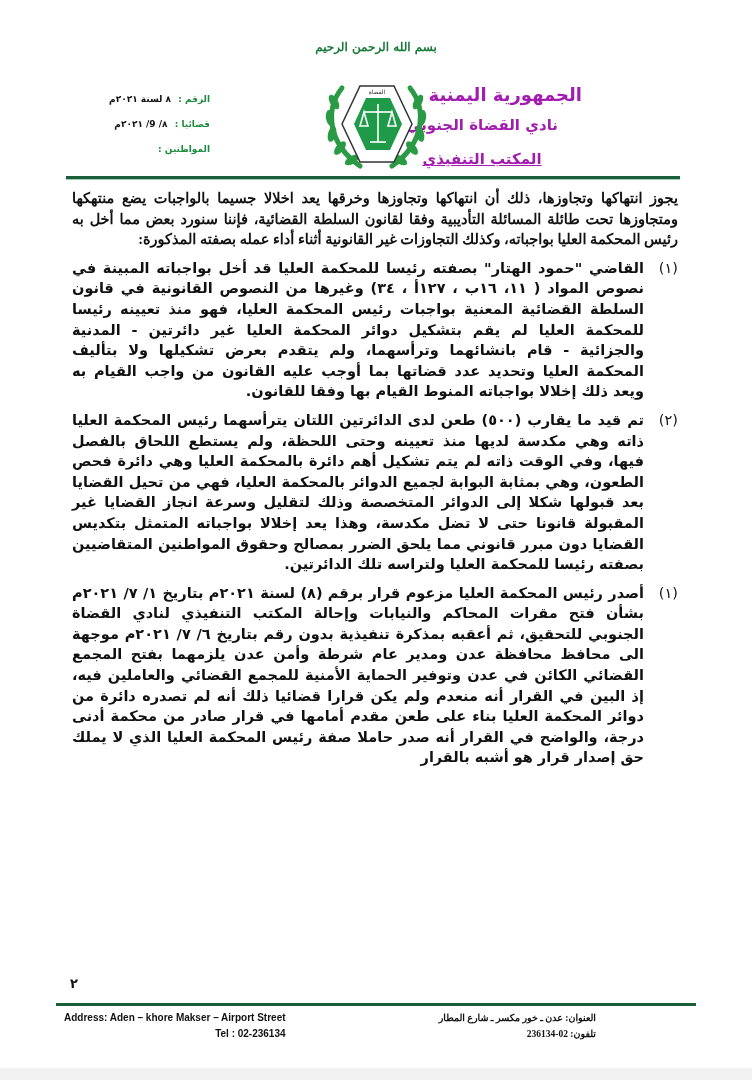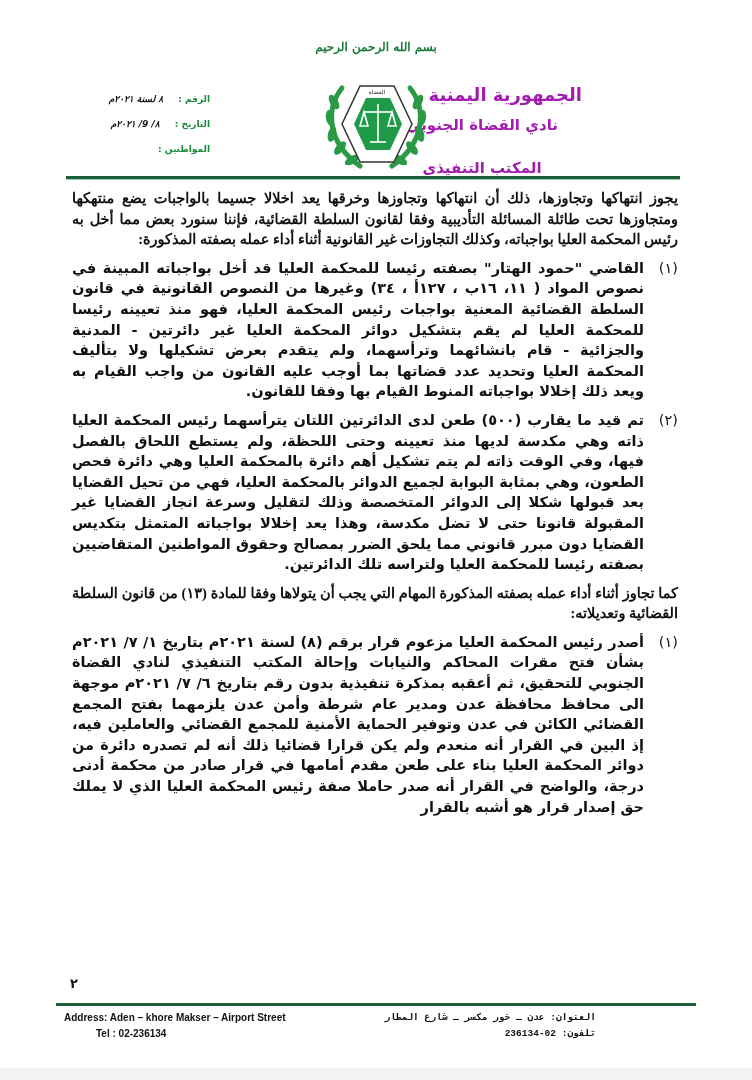--- a/index.html
+++ b/index.html
@@ -4,45 +4,45 @@
 <style>
   html, body { margin: 0; padding: 0; background: #ffffff; }
   body { width: 752px; height: 1080px; position: relative; overflow: hidden; font-family: "DejaVu Sans", sans-serif; color: #111; }
   .page { position: absolute; left: 0; top: 0; width: 656px; height: 1080px; background: #ffffff; }
 
   .basmala { position: absolute; top: 40px; left: 0; width: 752px; text-align: center; color: #1a7a3a; font-size: 12px; font-weight: bold; direction: rtl; font-family: "DejaVu Serif", serif; }
 
   .hdr-right { position: absolute; top: 82px; right: 74px; width: 200px; text-align: center; direction: rtl; color: #a21caf; font-weight: bold; }
   .hdr-right .t1 { font-size: 18px; line-height: 26px; text-align: right; }
   .hdr-right .t2 { font-size: 15px; line-height: 26px; margin-top: 4px; }
-  .hdr-right .t3 { font-size: 15px; line-height: 24px; margin-top: 18px; }
+  .hdr-right .t3 { font-size: 15px; line-height: 24px; margin-top: 9px; text-decoration: underline; }
 
   .hdr-left { position: absolute; top: 92px; left: 100px; width: 110px; direction: rtl; font-size: 9px; font-weight: bold; }
   .hdr-left .row { height: 25px; line-height: 14px; white-space: nowrap; }
   .hdr-left .lbl { color: #1a8a3c; }
-  .hdr-left .val { color: #111; margin-right: 12px; font-style: italic; }
+  .hdr-left .val { color: #111; margin-right: 4px; }
 
   .logo { position: absolute; top: 80px; left: 320px; width: 112px; height: 92px; }
 
   .rule-top { position: absolute; top: 176px; left: 66px; width: 614px; height: 3px; background: #1b5e3a; border-bottom: 1px solid #9fcfb2; }
 
   .body { position: absolute; top: 188px; left: 72px; width: 606px; direction: rtl; text-align: justify; font-size: 14.5px; line-height: 20.6px; font-weight: bold; color: #111; font-family: "DejaVu Sans", sans-serif; }
   .body p { margin: 0; }
   .para { margin-bottom: 8px !important; font-family: Liberation Serif, serif; }
   .item { position: relative; padding-right: 34px; margin-bottom: 8px; }
   .item .num { position: absolute; right: 0; top: 0; font-weight: normal; }
   .item2 { position: relative; padding-right: 34px; }
   .item2 .num { position: absolute; right: 0; top: 0; font-weight: normal; }
   .pagenum { position: absolute; top: 976px; left: 70px; font-size: 13px; font-weight: bold; }
 
   .rule-bottom { position: absolute; top: 1003px; left: 56px; width: 640px; height: 3px; background: #1b5e3a; }
 
   .foot-en { position: absolute; top: 1010px; left: 64px; font-size: 10px; font-weight: bold; line-height: 16px; font-family: "Liberation Sans", sans-serif; }
-  .foot-en .tel { padding-left: 32px; }
-  .foot-ar { position: absolute; top: 1010px; right: 60px; direction: rtl; text-align: right; font-size: 9.5px; font-weight: bold; line-height: 16px; font-family: Liberation Mono, monospace; }
+  .foot-en .tel { padding-left: 32px; text-align: right; }
+  .foot-ar { position: absolute; top: 1010px; right: 60px; direction: rtl; text-align: right; font-size: 9.5px; font-weight: bold; line-height: 16px; font-family: Liberation Serif, serif; }
 
   .bottom-strip { position: absolute; top: 1068px; left: 0; width: 752px; height: 12px; background: #f2f2f2; }
 </style>
 </head>
 <body>
 
 <div class="page">
 
   <div class="basmala">بسم الله الرحمن الرحيم</div>
 
@@ -86,21 +86,21 @@
       <text x="57" y="14" font-size="6" text-anchor="middle" fill="#333" font-family="DejaVu Sans, sans-serif">القضاة</text>
     </svg>
   </div>
 
   <div class="hdr-left">
     <div class="row">
       <span class="lbl">الرقم :</span>
       <span class="val">٨ لسنة ٢٠٢١م</span>
     </div>
     <div class="row">
-      <span class="lbl">التاريخ :</span>
+      <span class="lbl">قضائيا :</span>
       <span class="val">٨/ 9/ ٢٠٢١م</span>
     </div>
     <div class="row">
       <span class="lbl">المواطنين :</span>
     </div>
   </div>
 
   <div class="rule-top"></div>
 
   <div class="body">
@@ -109,21 +109,20 @@
     <div class="item">
       <span class="num">(١)</span>
       <p>القاضي "حمود الهتار" بصفته رئيسا للمحكمة العليا قد أخل بواجباته المبينة في نصوص المواد ( ١١، ١٦ب ، ١٢٧أ ، ٣٤) وغيرها من النصوص القانونية في قانون السلطة القضائية المعنية بواجبات رئيس المحكمة العليا، فهو منذ تعيينه رئيسا للمحكمة العليا لم يقم بتشكيل دوائر المحكمة العليا غير دائرتين - المدنية والجزائية - قام بانشائهما وترأسهما، ولم يتقدم بعرض تشكيلها ولا بتأليف المحكمة العليا وتحديد عدد قضاتها بما أوجب عليه القانون من واجب القيام به ويعد ذلك إخلالا بواجباته المنوط القيام بها وفقا للقانون.</p>
     </div>
 
     <div class="item">
       <span class="num">(٢)</span>
       <p>تم قيد ما يقارب (٥٠٠) طعن لدى الدائرتين اللتان يترأسهما رئيس المحكمة العليا ذاته وهي مكدسة لديها منذ تعيينه وحتى اللحظة، ولم يستطع اللحاق بالفصل فيها، وفي الوقت ذاته لم يتم تشكيل أهم دائرة بالمحكمة العليا وهي دائرة فحص الطعون، وهي بمثابة البوابة لجميع الدوائر بالمحكمة العليا، فهي من تحيل القضايا بعد قبولها شكلا إلى الدوائر المتخصصة وذلك لتقليل وسرعة انجاز القضايا غير المقبولة قانونا حتى لا تضل مكدسة، وهذا يعد إخلالا بواجباته المتمثل بتكديس القضايا دون مبرر قانوني مما يلحق الضرر بمصالح وحقوق المواطنين المتقاضيين بصفته رئيسا للمحكمة العليا ولتراسه تلك الدائرتين.</p>
     </div>
 
-    <p class="para">كما تجاوز أثناء أداء عمله بصفته المذكورة المهام التي يجب أن يتولاها وفقا للمادة (١٣) من قانون السلطة القضائية وتعديلاته:</p>
 
     <div class="item2">
       <span class="num">(١)</span>
       <p>أصدر رئيس المحكمة العليا مزعوم قرار برقم (٨) لسنة ٢٠٢١م بتاريخ ١/ ٧/ ٢٠٢١م بشأن فتح مقرات المحاكم والنيابات وإحالة المكتب التنفيذي لنادي القضاة الجنوبي للتحقيق، ثم أعقبه بمذكرة تنفيذية بدون رقم بتاريخ ٦/ ٧/ ٢٠٢١م موجهة الى محافظ محافظة عدن ومدير عام شرطة وأمن عدن يلزمهما بفتح المجمع القضائي الكائن في عدن وتوفير الحماية الأمنية للمجمع القضائي والعاملين فيه، إذ البين في القرار أنه منعدم ولم يكن قرارا قضائيا ذلك أنه لم تصدره دائرة من دوائر المحكمة العليا بناء على طعن مقدم أمامها في قرار صادر من محكمة أدنى درجة، والواضح في القرار أنه صدر حاملا صفة رئيس المحكمة العليا الذي لا يملك حق إصدار قرار هو أشبه بالقرار</p>
     </div>
   </div>
 
   <div class="pagenum">٢</div>
 
   <div class="rule-bottom"></div>

